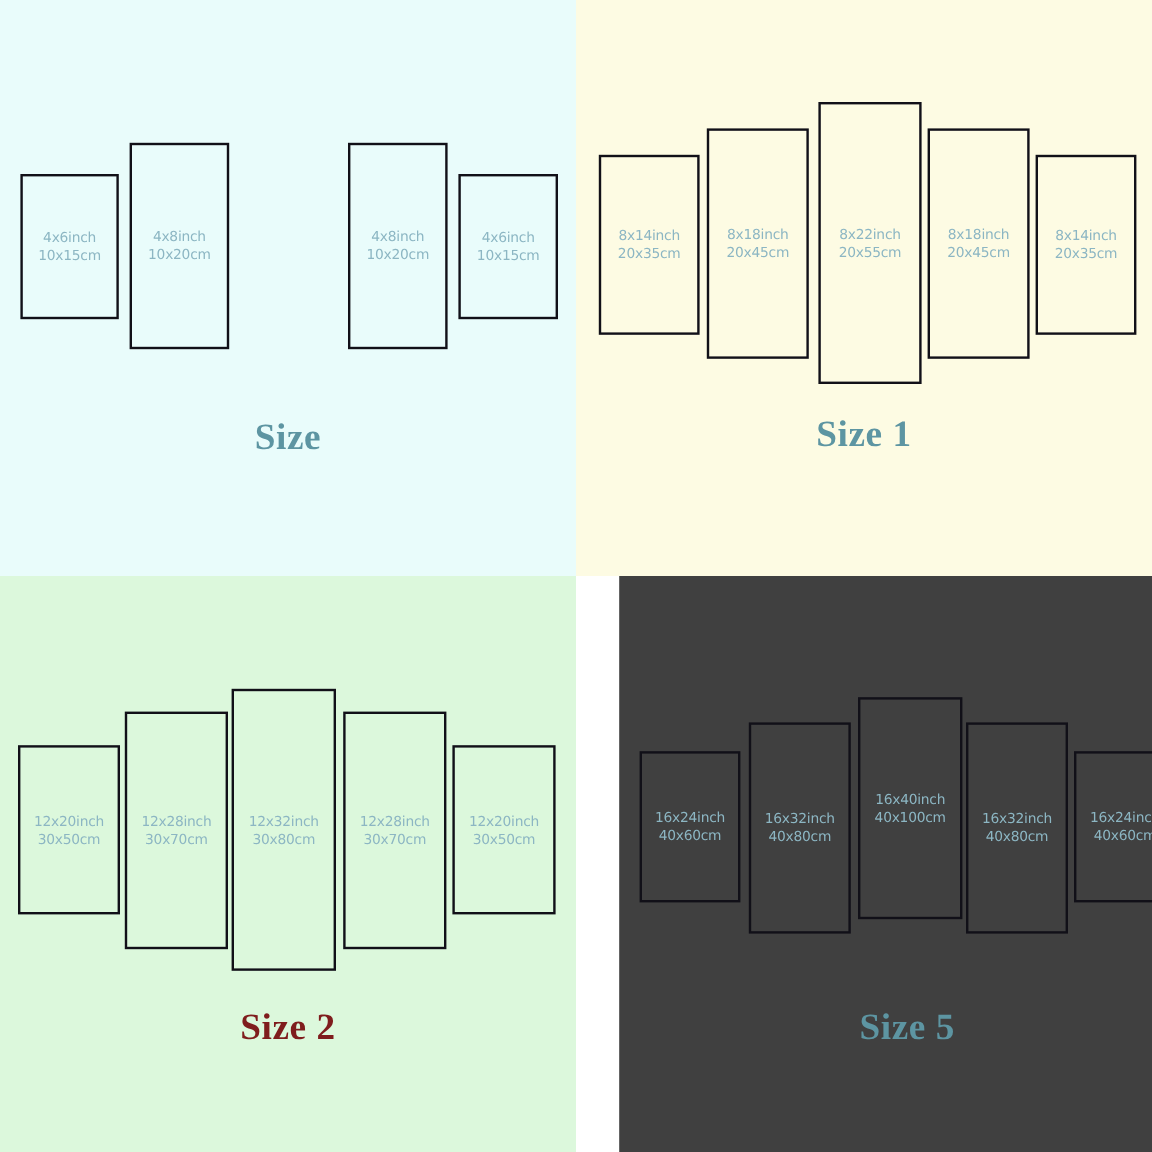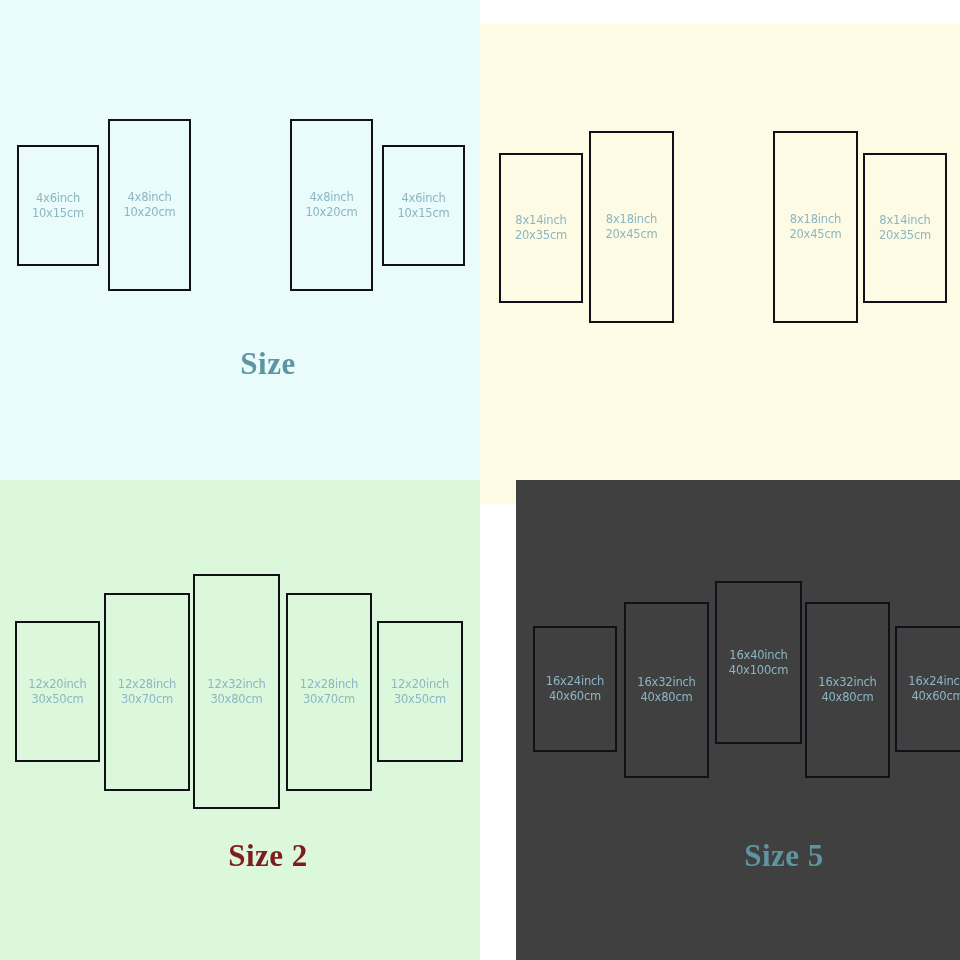--- a/index.html
+++ b/index.html
@@ -66,21 +66,20 @@
   .quadrant-title {
     position: absolute;
     left: 0;
     width: 480px;
     text-align: center;
     font-family: "Liberation Serif", "DejaVu Serif", serif;
     font-weight: bold;
     font-size: 31px;
     color: #5d95a2;
     letter-spacing: 0.5px;
-    padding-left: 28px;
   }
 </style>
 </head>
 <body>
 
 <div id="chart-grid">
     <div class="quadrant" style="background: rgb(233, 252, 251);">
       <div class="panel-cluster">
         <div class="panel" style="left: 17px; top: 145px; width: 82px; height: 121px; border-color: rgb(17, 16, 24);">
           <div class="panel-label" style="font-size: 11.5px; color: rgb(140, 182, 195);"><span class="line1">4x6inch</span><span class="line2">10x15cm</span></div>
@@ -90,35 +89,39 @@
         </div>
         <div class="panel" style="left: 290px; top: 119px; width: 83px; height: 172px; border-color: rgb(17, 16, 24);">
           <div class="panel-label" style="font-size: 11.5px; color: rgb(140, 182, 195);"><span class="line1">4x8inch</span><span class="line2">10x20cm</span></div>
         </div>
         <div class="panel" style="left: 382px; top: 145px; width: 83px; height: 121px; border-color: rgb(17, 16, 24);">
           <div class="panel-label" style="font-size: 11.5px; color: rgb(140, 182, 195);"><span class="line1">4x6inch</span><span class="line2">10x15cm</span></div>
         </div>
       </div>
       <div class="quadrant-title" style="top: 346px; color: rgb(93, 149, 162);">Size</div>
     </div>
-    <div class="quadrant" style="background: rgb(253, 251, 227); margin-top: 24px;">
+    <div class="quadrant" style="background: rgb(253, 251, 227);">
       <div class="panel-cluster">
         <div class="panel" style="left: 19px; top: 129px; width: 84px; height: 150px; border-color: rgb(17, 16, 24);">
           <div class="panel-label" style="font-size: 11.5px; color: rgb(140, 182, 195);"><span class="line1">8x14inch</span><span class="line2">20x35cm</span></div>
         </div>
         <div class="panel" style="left: 109px; top: 107px; width: 85px; height: 192px; border-color: rgb(17, 16, 24);">
           <div class="panel-label" style="font-size: 11.5px; color: rgb(140, 182, 195);"><span class="line1">8x18inch</span><span class="line2">20x45cm</span></div>
+        </div>
+        <div class="panel" style="left: 202px; top: 85px; width: 86px; height: 235px; border-color: rgb(17, 16, 24);">
+          <div class="panel-label" style="font-size: 11.5px; color: rgb(140, 182, 195);"><span class="line1">8x22inch</span><span class="line2">20x55cm</span></div>
         </div>
         <div class="panel" style="left: 293px; top: 107px; width: 85px; height: 192px; border-color: rgb(17, 16, 24);">
           <div class="panel-label" style="font-size: 11.5px; color: rgb(140, 182, 195);"><span class="line1">8x18inch</span><span class="line2">20x45cm</span></div>
         </div>
         <div class="panel" style="left: 383px; top: 129px; width: 84px; height: 150px; border-color: rgb(17, 16, 24);">
           <div class="panel-label" style="font-size: 11.5px; color: rgb(140, 182, 195);"><span class="line1">8x14inch</span><span class="line2">20x35cm</span></div>
         </div>
       </div>
+      <div class="quadrant-title" style="top: 344px; color: rgb(93, 149, 162);">Size 1</div>
     </div>
     <div class="quadrant" style="background: rgb(220, 248, 220);">
       <div class="panel-cluster">
         <div class="panel" style="left: 15px; top: 141px; width: 85px; height: 141px; border-color: rgb(17, 16, 24);">
           <div class="panel-label" style="font-size: 11.5px; color: rgb(140, 182, 195);"><span class="line1">12x20inch</span><span class="line2">30x50cm</span></div>
         </div>
         <div class="panel" style="left: 104px; top: 113px; width: 86px; height: 198px; border-color: rgb(17, 16, 24);">
           <div class="panel-label" style="font-size: 11.5px; color: rgb(140, 182, 195);"><span class="line1">12x28inch</span><span class="line2">30x70cm</span></div>
         </div>
         <div class="panel" style="left: 193px; top: 94px; width: 87px; height: 235px; border-color: rgb(17, 16, 24);">
@@ -134,21 +137,21 @@
       <div class="quadrant-title" style="top: 358px; color: #7f1d1d;">Size 2</div>
     </div>
     <div class="quadrant" style="background: #404040; margin-left: 36px;">
       <div class="panel-cluster">
         <div class="panel" style="left: 17px; top: 146px; width: 84px; height: 126px; border-color: rgb(17, 16, 24);">
           <div class="panel-label" style="font-size: 11.5px; color: rgb(140, 182, 195);"><span class="line1">16x24inch</span><span class="line2">40x60cm</span></div>
         </div>
         <div class="panel" style="left: 108px; top: 122px; width: 85px; height: 176px; border-color: rgb(17, 16, 24);">
           <div class="panel-label" style="font-size: 11.5px; color: rgb(140, 182, 195);"><span class="line1">16x32inch</span><span class="line2">40x80cm</span></div>
         </div>
-        <div class="panel" style="left: 199px; top: 101px; width: 87px; height: 163px; border-color: rgb(17, 16, 24);">
+        <div class="panel" style="left: 199px; top: 101px; width: 87px; height: 185px; border-color: rgb(17, 16, 24);">
           <div class="panel-label" style="font-size: 11.5px; color: rgb(140, 182, 195);"><span class="line1">16x40inch</span><span class="line2">40x100cm</span></div>
         </div>
         <div class="panel" style="left: 289px; top: 122px; width: 85px; height: 176px; border-color: rgb(17, 16, 24);">
           <div class="panel-label" style="font-size: 11.5px; color: rgb(140, 182, 195);"><span class="line1">16x32inch</span><span class="line2">40x80cm</span></div>
         </div>
         <div class="panel" style="left: 379px; top: 146px; width: 85px; height: 126px; border-color: rgb(17, 16, 24);">
           <div class="panel-label" style="font-size: 11.5px; color: rgb(140, 182, 195);"><span class="line1">16x24inch</span><span class="line2">40x60cm</span></div>
         </div>
       </div>
       <div class="quadrant-title" style="top: 358px; color: rgb(93, 149, 162);">Size 5</div>

